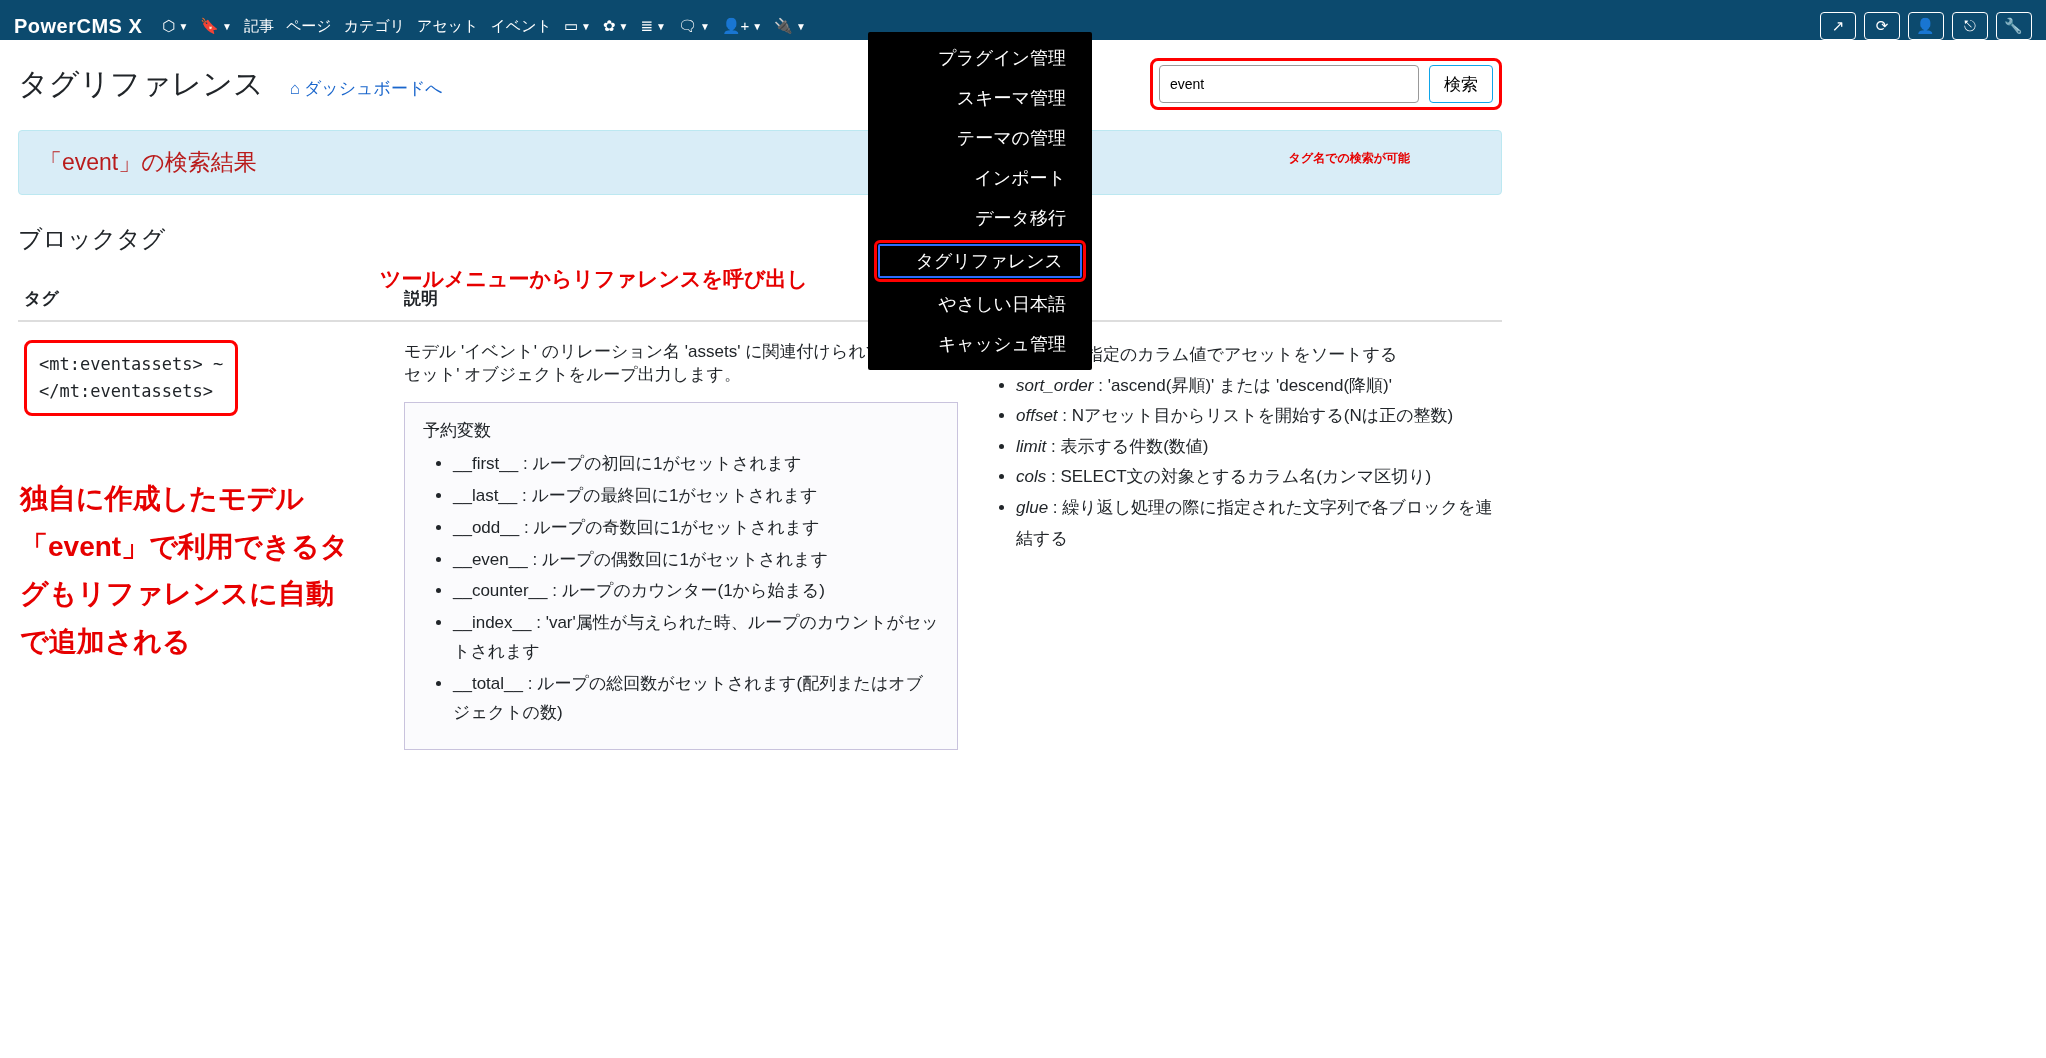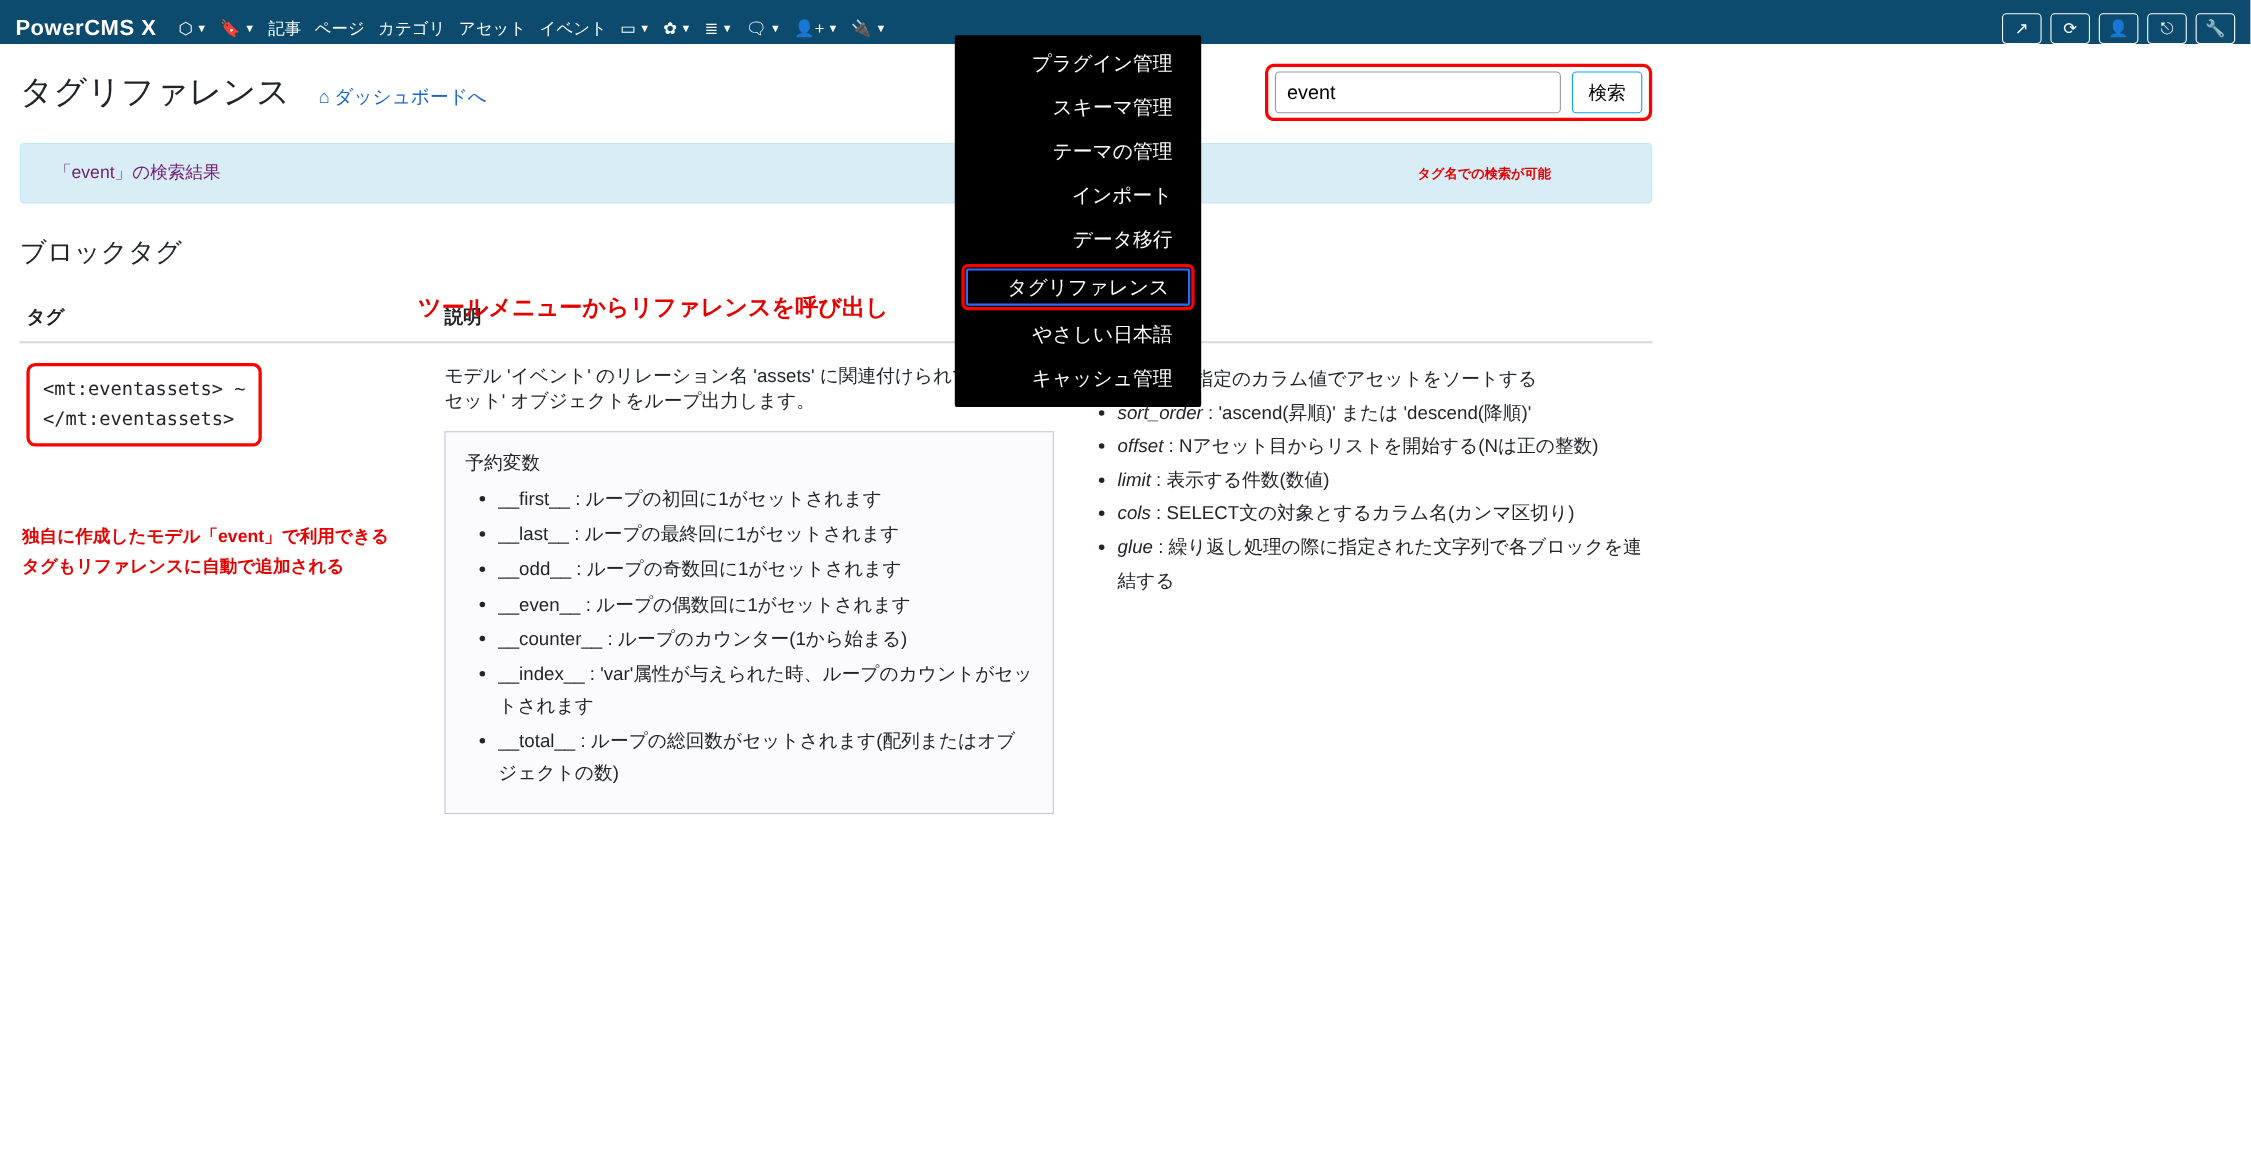--- a/index.html
+++ b/index.html
@@ -30,31 +30,31 @@
 }
 
 
 .container { padding: 18px 18px 40px 18px; max-width: 1520px; position: relative; }
 .page-header { display: flex; align-items: center; justify-content: space-between; margin-bottom: 20px; }
 .page-header-left { display: flex; align-items: baseline; gap: 26px; }
 .page-title { font-size: 30px; font-weight: 500; }
 .dashboard-link { color: #1a66cc; font-size: 17px; text-decoration: none; display: inline-flex; align-items: center; gap: 4px; cursor: pointer; }
 
 .search-wrapper { display: flex; align-items: center; gap: 10px; border: 3px solid #ff0000; border-radius: 8px; padding: 4px 6px; }
-.search-input { width: 260px; height: 38px; border: 1px solid #999; border-radius: 4px; padding: 0 10px; font-size: 18px; outline: none; }
+.search-input { width: 260px; height: 38px; border: 1px solid #999; border-radius: 4px; padding: 0 10px; font-size: 14px; outline: none; }
 .search-button { height: 38px; border: 1px solid #0ea5e9; border-radius: 4px; background: #fff; padding: 0 14px; font-size: 17px; cursor: pointer; }
 
 .annotation-red { color: #e60000; font-weight: 700; font-size: 12px; }
 .anno-search { position: absolute; right: 110px; top: 110px; }
 .anno-menu   { position: absolute; left: 380px; top: 225px; font-size: 21px; }
-.anno-model  { position: absolute; left: 20px; top: 435px; width: 340px; line-height: 1.7; font-size: 16px; }
+.anno-model  { position: absolute; left: 20px; top: 435px; width: 340px; line-height: 1.7; font-size: 28px; }
 
 .result-banner {
-  background: #d9edf7; border: 1px solid #bce8f1; color: #701a75;
-  padding: 16px 30px; border-radius: 4px; font-size: 16px; margin-bottom: 28px;
+  background: #d9edf7; border: 1px solid #bce8f1; color: #b91c1c;
+  padding: 16px 20px; border-radius: 4px; font-size: 23px; margin-bottom: 28px;
 }
 
 .section-title { font-size: 24px; font-weight: 500; margin-bottom: 22px; font-family: Liberation Mono, monospace; }
 
 
 .dropdown-menu {
   position: absolute; left: 868px; top: 32px; background: #000; color: #fff;
   width: 224px; padding: 6px 0; z-index: 20; border-radius: 2px; text-align: right;
 }
 .dropdown-item { padding: 8px 26px; font-size: 18px; cursor: pointer; }

